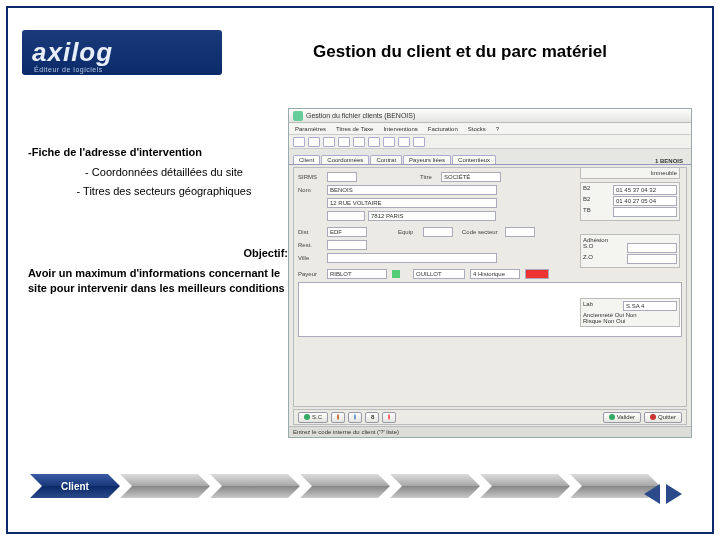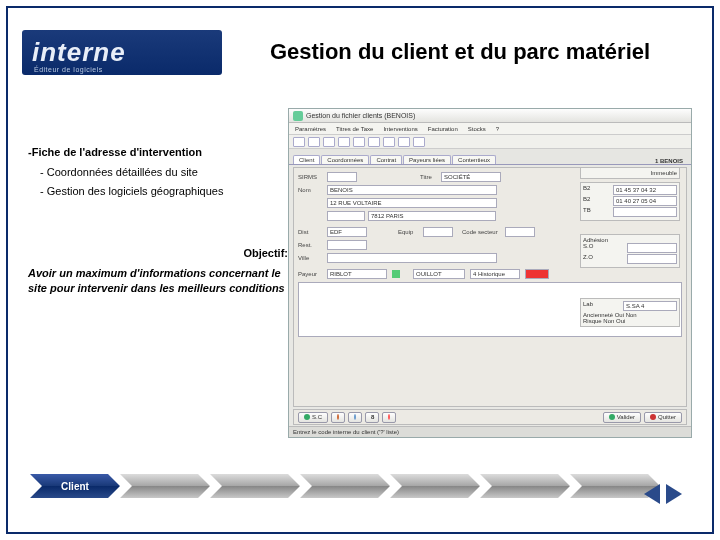--- a/index.html
+++ b/index.html
@@ -2,28 +2,28 @@
 <html><head>
 <meta charset="utf-8">
 <style>
   * { box-sizing: border-box; margin: 0; padding: 0; }
   body { width: 720px; height: 540px; background: #fff; font-family: Arial, sans-serif; position: relative; }
   .outer { position: absolute; inset: 6px; border: 2px solid #0a2a6a; background: #fff; }
   .header { position: absolute; top: 14px; left: 14px; right: 14px; height: 60px; display: flex; align-items: center; }
   .logo { width: 200px; height: 45px; background: linear-gradient(to bottom, #1a3a7a, #0a2a6a); border-radius: 3px; position: relative; display: flex; align-items: center; padding-left: 10px; }
   .logo-text { color: #e8eef8; font-size: 26px; font-weight: bold; letter-spacing: 1px; font-style: italic; }
   .logo-sub { position: absolute; bottom: 2px; left: 12px; color: #b8c8e0; font-size: 7px; letter-spacing: 0.5px; }
-  .title { flex: 1; text-align: center; font-size: 22px; font-weight: bold; color: #000; }
+  .title { flex: 1; text-align: center; font-size: 17px; font-weight: bold; color: #000; }
   .body { position: absolute; top: 100px; left: 20px; right: 20px; bottom: 80px; display: flex; gap: 0; }
   .left { width: 260px; font-size: 11px; color: #000; }
   .left h3 { font-size: 11px; font-weight: bold; margin-top: 38px; margin-bottom: 8px; }
   .left ul { list-style: none; padding-left: 12px; }
-  .left li { margin-bottom: 7px; }
+  .left li { margin-bottom: 7px; text-align: center; }
   .left .obj { font-weight: bold; margin-top: 50px; margin-bottom: 7px; text-align: right; }
-  .left .obj-text { font-weight: bold; line-height: 1.35; font-style: italic; }
+  .left .obj-text { font-weight: bold; line-height: 1.35; }
   .shot { flex: 1; height: 330px; background: #e8e8e4; border: 1px solid #9aa; position: relative; font-size: 7px; color: #333; }
   .shot-title { background: linear-gradient(#fdfdfd, #e4e4e0); height: 14px; border-bottom: 1px solid #bbb; padding: 1px 4px; display: flex; align-items: center; gap: 3px; }
   .shot-title .ico { width: 10px; height: 10px; background: #6c9; border-radius: 2px; }
   .shot-menu { background: #f4f4f0; height: 12px; border-bottom: 1px solid #ccc; display: flex; gap: 10px; padding: 0 6px; align-items: center; font-size: 6px; }
   .shot-toolbar { background: #f0f0ec; height: 14px; border-bottom: 1px solid #ccc; display: flex; align-items: center; gap: 3px; padding: 0 4px; }
   .shot-toolbar .tb { width: 12px; height: 10px; background: #fff; border: 1px solid #aac; border-radius: 1px; }
   .shot-tabs { background: #e6e6e2; height: 16px; display: flex; align-items: flex-end; gap: 1px; padding: 0 4px; border-bottom: 1px solid #99b; }
   .shot-tabs .tab { background: #f8f8f4; border: 1px solid #aac; border-bottom: none; padding: 1px 5px; font-size: 6px; border-radius: 2px 2px 0 0; }
   .shot-tabs .tab.active { background: #fff; }
   .shot-tabs .right { margin-left: auto; font-size: 6px; padding-right: 4px; font-weight: bold; }
@@ -49,32 +49,32 @@
   .arr.left { border-right: 16px solid #2a4a8a; }
   .arr.right { border-left: 16px solid #2a4a8a; }
 </style>
 </head>
 <body>
 
 <div class="outer">
 
   <div class="header">
     <div class="logo">
-      <span class="logo-text">interne</span>
+      <span class="logo-text">axilog</span>
       <span class="logo-sub">Éditeur de logiciels</span>
     </div>
     <div class="title">Gestion du client et du parc matériel</div>
   </div>
 
   <div class="body">
     <div class="left">
       <h3>-Fiche de l'adresse d'intervention</h3>
       <ul>
         <li>- Coordonnées détaillées du site</li>
-        <li>- Gestion des logiciels géographiques</li>
+        <li>- Titres des secteurs géographiques</li>
       </ul>
       <div class="obj">Objectif:</div>
       <div class="obj-text">Avoir un maximum d'informations concernant le site pour intervenir dans les meilleurs conditions</div>
     </div>
 
     <div class="shot">
       <div class="shot-title">
         <span class="ico"></span>
         <span>Gestion du fichier clients (BENOIS)</span>
       </div>

